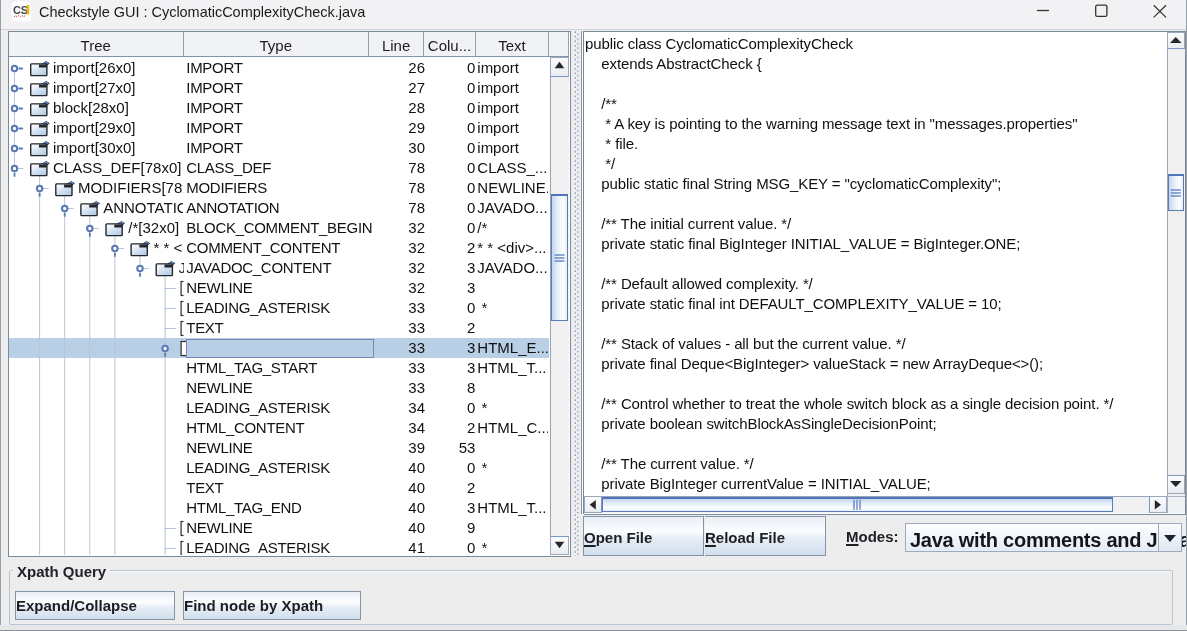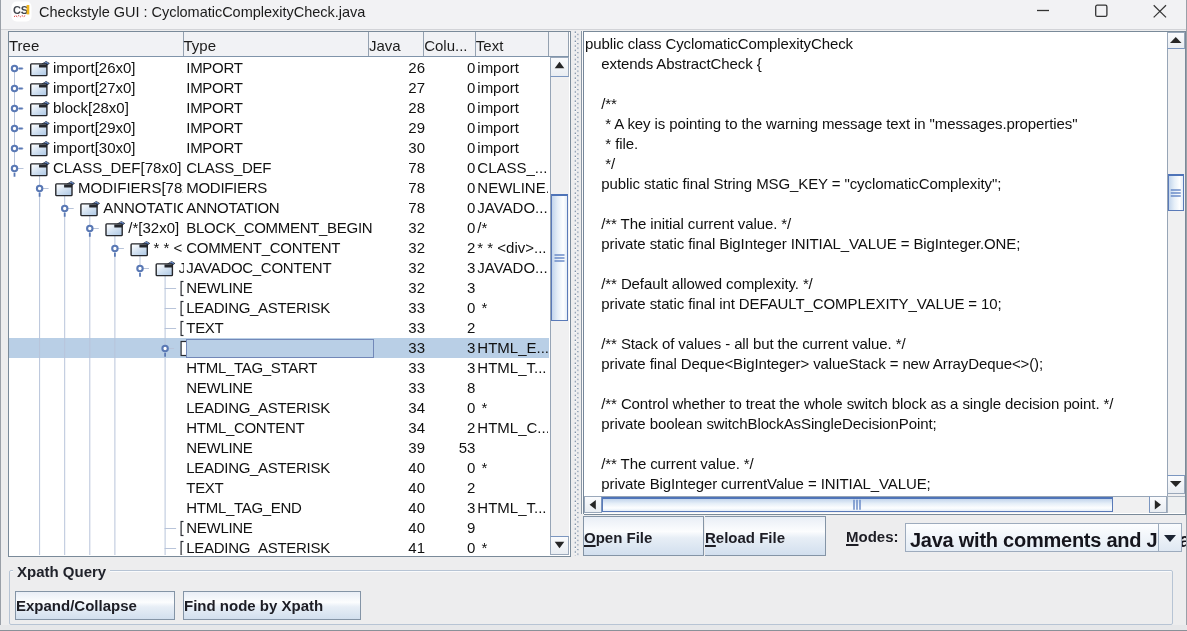--- a/index.html
+++ b/index.html
@@ -3,21 +3,21 @@
 
 * { margin:0; padding:0; box-sizing:border-box; }
 html,body { width:1187px; height:631px; overflow:hidden; }
 body { font-family:"Liberation Sans",sans-serif; background:#ededee; position:relative;
        -webkit-font-smoothing:antialiased; }
 .abs { position:absolute; }
 .titlebar { left:0; top:0; width:1187px; height:30px; background:#f2f2f4; border-bottom:1px solid #d2d3d7; }
 .titletxt { left:39px; top:3.5px; font-size:14.5px; letter-spacing:-0.02px; color:#1b1b1b; }
 .pane { border:1px solid #7a8a99; }
 .hdrcell { top:32px; height:23.5px; background:#f1f2f5; border-right:1px solid #94a1b0;
-           font-size:15px; color:#1c1c1c; text-align:left; line-height:23px; padding-top:2px; }
+           font-size:15px; color:#1c1c1c; text-align:center; line-height:23px; padding-top:2px; }
 .rowtxt { font-size:15px; color:#111; line-height:20px; white-space:nowrap; }
 .tls { letter-spacing:-0.3px; }
 .num { text-align:right; }
 .codebox { font-family:"Liberation Sans",sans-serif; font-size:15px; letter-spacing:-0.1px; line-height:20px; color:#0f0f0f; white-space:pre; }
 .btn { border:1px solid #8494a6; background:linear-gradient(180deg,#e9eef6 0%,#fcfdfe 38%,#e7eef6 55%,#d2dfee 100%);
        font-size:15px; font-weight:bold; color:#1d1d24; text-align:left; }
 .u { text-decoration:underline; text-underline-offset:2px; text-decoration-thickness:1.5px; }
 
 </style></head><body>
 <div class="abs titlebar"></div>
@@ -30,21 +30,21 @@
 <div class="abs titletxt">Checkstyle GUI : CyclomaticComplexityCheck.java</div>
 <svg class="abs" style="left:1030px;top:0" width="145" height="24" viewBox="0 0 145 24">
 <line x1="7" y1="10.5" x2="19" y2="10.5" stroke="#333" stroke-width="1.3"></line>
 <rect x="65.7" y="5.2" width="11.2" height="11.2" rx="1.5" fill="none" stroke="#333" stroke-width="1.3"></rect>
 <line x1="123.7" y1="5.2" x2="136" y2="17.4" stroke="#333" stroke-width="1.2"></line>
 <line x1="136" y1="5.2" x2="123.7" y2="17.4" stroke="#333" stroke-width="1.2"></line>
 </svg>
 <div class="abs pane" style="left:8px;top:31px;width:563px;height:526px;background:#fff"></div>
 <div class="abs hdrcell" style="left:9px;width:174.5px">Tree</div>
 <div class="abs hdrcell" style="left:183.5px;width:185.5px">Type</div>
-<div class="abs hdrcell" style="left:369px;width:55.19999999999999px">Java</div>
+<div class="abs hdrcell" style="left:369px;width:55.19999999999999px">Line</div>
 <div class="abs hdrcell" style="left:424.2px;width:51.60000000000002px">Colu...</div>
 <div class="abs hdrcell" style="left:475.8px;width:73.19999999999999px">Text</div>
 <div class="abs" style="left:549px;top:32px;width:19.5px;height:23.5px;background:#f1f2f5;border-right:1px solid #94a1b0"></div>
 <div class="abs" style="left:9px;top:55.5px;width:559.5px;height:1px;background:#8094aa"></div>
 <div class="abs" style="left:9px;top:56.5px;width:540px;height:498.5px;overflow:hidden;background:#fff">
 <div class="abs" style="left:0;top:281.5px;width:540px;height:20px;background:#b9cfe6"></div>
 <svg class="abs" style="left:0;top:0" width="540px" height="499" viewBox="0 0 540 499">
       <clipPath id="tc">
         <rect x="0" y="0" width="174.5" height="499"></rect>
       </clipPath>

